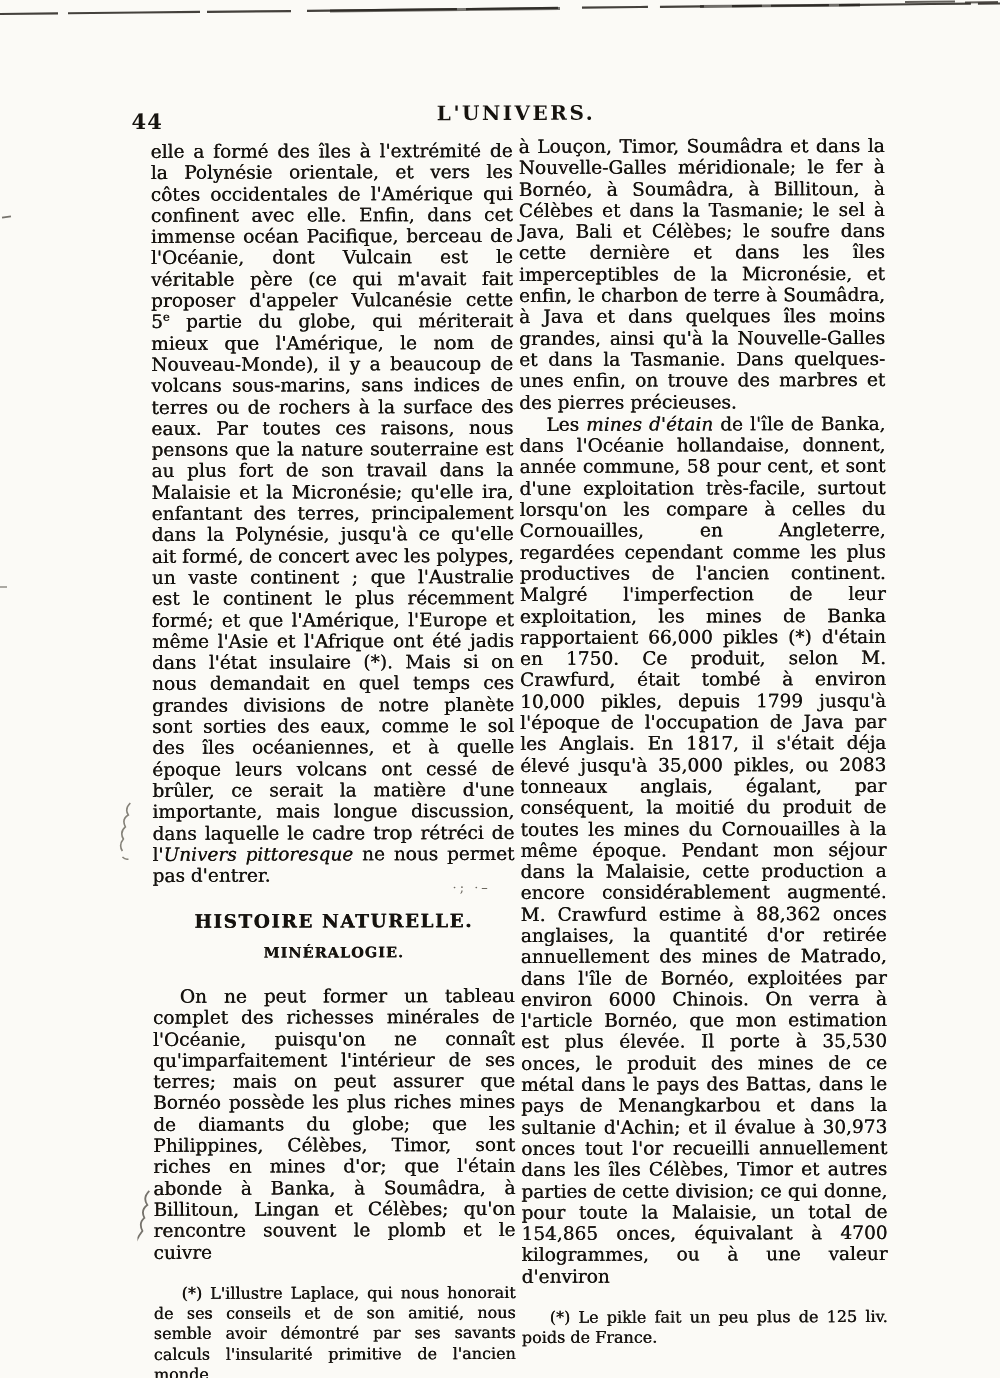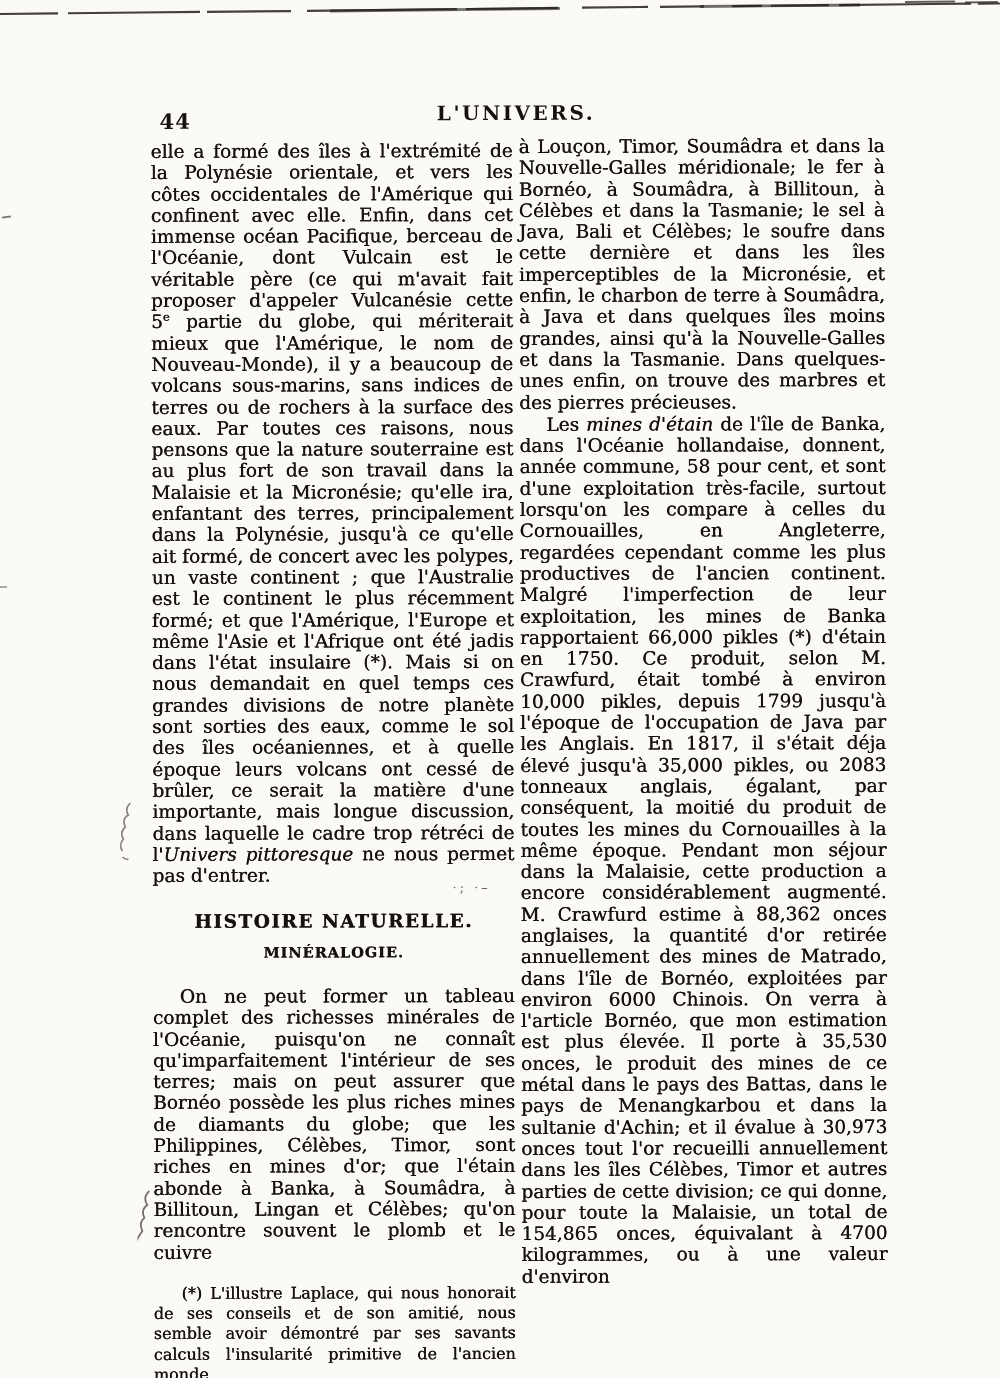--- a/index.html
+++ b/index.html
@@ -12,21 +12,21 @@
     position:relative;
     width:1000px;height:1378px;
     background:#fbfaf6;
     overflow:hidden;
     color:#16130f;
   }
   .tilt{position:absolute;inset:0;transform:rotate(-0.15deg);}
   
   .pagenum{
     position:absolute;left:133px;top:108px;
-    font-size:21px;font-weight:bold;letter-spacing:1px;margin-left:28px;
+    font-size:21px;font-weight:bold;letter-spacing:1px;
   }
   .running-title{
     position:absolute;left:150px;top:101px;width:735px;
     text-align:center;font-size:20px;font-weight:bold;letter-spacing:2.5px;
   }
   
   .col{
     position:absolute;
     font-size:18.5px;line-height:21.3px;
     text-align:justify;
@@ -91,20 +91,21 @@
       <p class="para"><span>elle a formé des îles à l'extrémité de la Polynésie orientale, et vers les côtes occidentales de l'Amérique qui confinent avec elle. Enfin, dans cet immense océan Pacifique, berceau de l'Océanie, dont Vulcain est le véritable père (ce qui m'avait fait proposer d'appeler Vulcanésie cette 5</span><sup>e</sup><span> partie du globe, qui mériterait mieux que l'Amérique, le nom de Nouveau-Monde), il y a beaucoup de volcans sous-marins, sans indices de terres ou de rochers à la surface des eaux. Par toutes ces raisons, nous pensons que la nature souterraine est au plus fort de son travail dans la Malaisie et la Micronésie; qu'elle ira, enfantant des terres, principalement dans la Polynésie, jusqu'à ce qu'elle ait formé, de concert avec les polypes, un vaste continent ; que l'Australie est le continent le plus récemment formé; et que l'Amérique, l'Europe et même l'Asie et l'Afrique ont été jadis dans l'état insulaire (*). Mais si on nous demandait en quel temps ces grandes divisions de notre planète sont sorties des eaux, comme le sol des îles océaniennes, et à quelle époque leurs volcans ont cessé de brûler, ce serait la matière d'une importante, mais longue discussion, dans laquelle le cadre trop rétréci de l'</span><em>Univers pittoresque</em><span> ne nous permet pas d'entrer.</span></p>
       <h2 class="section-heading">HISTOIRE NATURELLE.</h2>
       <h3 class="section-subheading">MINÉRALOGIE.</h3>
       <p class="para indent"><span>On ne peut former un tableau complet des richesses minérales de l'Océanie, puisqu'on ne connaît qu'imparfaitement l'intérieur de ses terres; mais on peut assurer que Bornéo possède les plus riches mines de diamants du globe; que les Philippines, Célèbes, Timor, sont riches en mines d'or; que l'étain abonde à Banka, à Soumâdra, à Billitoun, Lingan et Célèbes; qu'on rencontre souvent le plomb et le cuivre</span></p>
       <p class="footnote indent"><span>(*) L'illustre Laplace, qui nous honorait de ses conseils et de son amitié, nous semble avoir démontré par ses savants calculs l'insularité primitive de l'ancien monde.</span></p>
     </div>
 
     <div class="col col-right">
       <p class="para"><span>à Louçon, Timor, Soumâdra et dans la Nouvelle-Galles méridionale; le fer à Bornéo, à Soumâdra, à Billitoun, à Célèbes et dans la Tasmanie; le sel à Java, Bali et Célèbes; le soufre dans cette dernière et dans les îles imperceptibles de la Micronésie, et enfin, le charbon de terre à Soumâdra, à Java et dans quelques îles moins grandes, ainsi qu'à la Nouvelle-Galles et dans la Tasmanie. Dans quelques-unes enfin, on trouve des marbres et des pierres précieuses.</span></p>
       <p class="para indent"><span>Les </span><em>mines d'étain</em><span> de l'île de Banka, dans l'Océanie hollandaise, donnent, année commune, 58 pour cent, et sont d'une exploitation très-facile, surtout lorsqu'on les compare à celles du Cornouailles, en Angleterre, regardées cependant comme les plus productives de l'ancien continent. Malgré l'imperfection de leur exploitation, les mines de Banka rapportaient 66,000 pikles (*) d'étain en 1750. Ce produit, selon M. Crawfurd, était tombé à environ 10,000 pikles, depuis 1799 jusqu'à l'époque de l'occupation de Java par les Anglais. En 1817, il s'était déja élevé jusqu'à 35,000 pikles, ou 2083 tonneaux anglais, égalant, par conséquent, la moitié du produit de toutes les mines du Cornouailles à la même époque. Pendant mon séjour dans la Malaisie, cette production a encore considérablement augmenté. M. Crawfurd estime à 88,362 onces anglaises, la quantité d'or retirée annuellement des mines de Matrado, dans l'île de Bornéo, exploitées par environ 6000 Chinois. On verra à l'article Bornéo, que mon estimation est plus élevée. Il porte à 35,530 onces, le produit des mines de ce métal dans le pays des Battas, dans le pays de Menangkarbou et dans la sultanie d'Achin; et il évalue à 30,973 onces tout l'or recueilli annuellement dans les îles Célèbes, Timor et autres parties de cette division; ce qui donne, pour toute la Malaisie, un total de 154,865 onces, équivalant à 4700 kilogrammes, ou à une valeur d'environ</span></p>
+      <p class="footnote indent"><span>(*) Le pikle fait un peu plus de 125 liv. poids de France.</span></p>
     </div>
 
     <span class="ink-marks">·; ·–</span>
 
     <svg class="smudge" style="left:118px;top:798px" width="22" height="66">
       <path d="M12,4 q-6,6 -2,12 q-7,4 -3,12 q-6,5 -2,12 q-5,6 -1,12 M4,58 q3,3 6,2" fill="none" stroke="#5d594f" stroke-width="1.6" opacity="0.75"></path>
     </svg>
 
     <svg class="smudge" style="left:136px;top:1188px" width="20" height="58">
       <path d="M12,2 q-7,7 -2,14 q-7,5 -3,13 q-6,5 -2,13 q-4,5 -6,10" fill="none" stroke="#55514a" stroke-width="1.8" opacity="0.8"></path>

